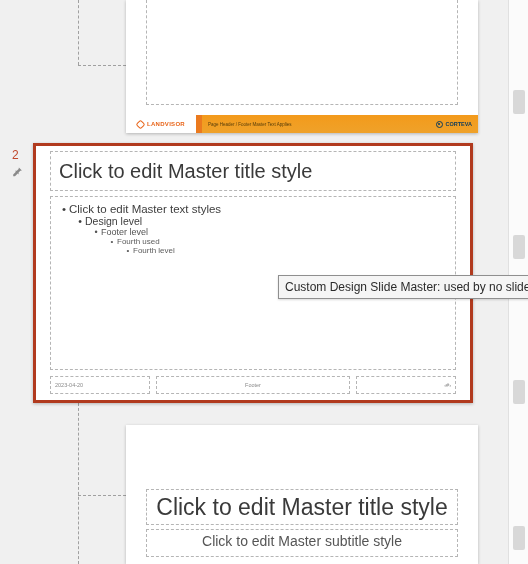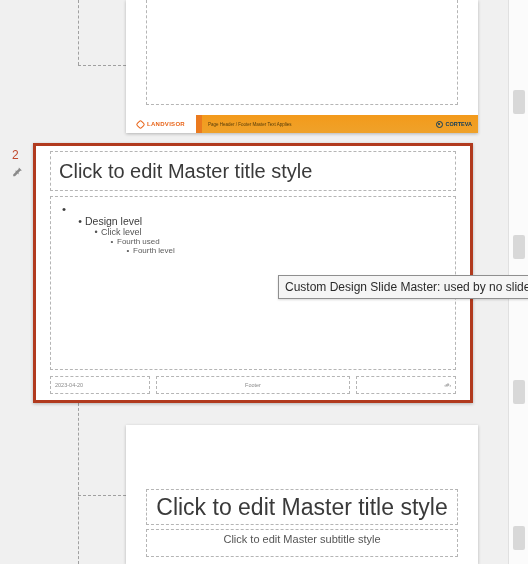--- a/index.html
+++ b/index.html
@@ -171,21 +171,21 @@
   .slide-layout .title-box3 span{
     font-size: 23px; color:#3a3a3a;
   }
   .slide-layout .subtitle-box {
     position:absolute; left:20px; right:20px; top:104px; height:28px;
     border:1px dashed #b5b5b5;
     display:flex; align-items:flex-start; justify-content:center;
     padding-top:3px;
   }
   .slide-layout .subtitle-box span{
-    font-size: 11px; color:#555;
+    font-size: 14px; color:#555;
   }
 
   
   .right-strip {
     position:absolute; right:0; top:0; width:20px; height:564px;
     background:#fbfbfb; border-left:1px solid #e0e0e0;
   }
   .right-strip .nub{
     position:absolute; left:4px; width:12px; height:24px;
     background:#d8d8d8; border-radius:2px;
@@ -225,28 +225,29 @@
       <path d="M9.5 1.5 14.5 6.5 12 7 9 10 9 13 7.5 11.5 3 16 0 16 0 13 4.5 8.5 3 7 6 7 9 4Z" transform="scale(0.8) translate(2,1)"></path>
     </svg>
   </div>
   <div class="slide-master">
     <div class="title-box">
       <span>Click to edit Master title style</span>
     </div>
     <div class="body-box2">
       <div class="lvl l1">
           <span class="bullet">•</span>
+          <span>Click to edit Master text styles</span>
         </div>
       <div class="lvl l2">
           <span class="bullet">•</span>
           <span>Design level</span>
         </div>
       <div class="lvl l3">
           <span class="bullet">•</span>
-          <span>Click level</span>
+          <span>Footer level</span>
         </div>
       <div class="lvl l4">
           <span class="bullet">•</span>
           <span>Fourth used</span>
         </div>
       <div class="lvl l5">
           <span class="bullet">•</span>
           <span>Fourth level</span>
         </div>
     </div>

